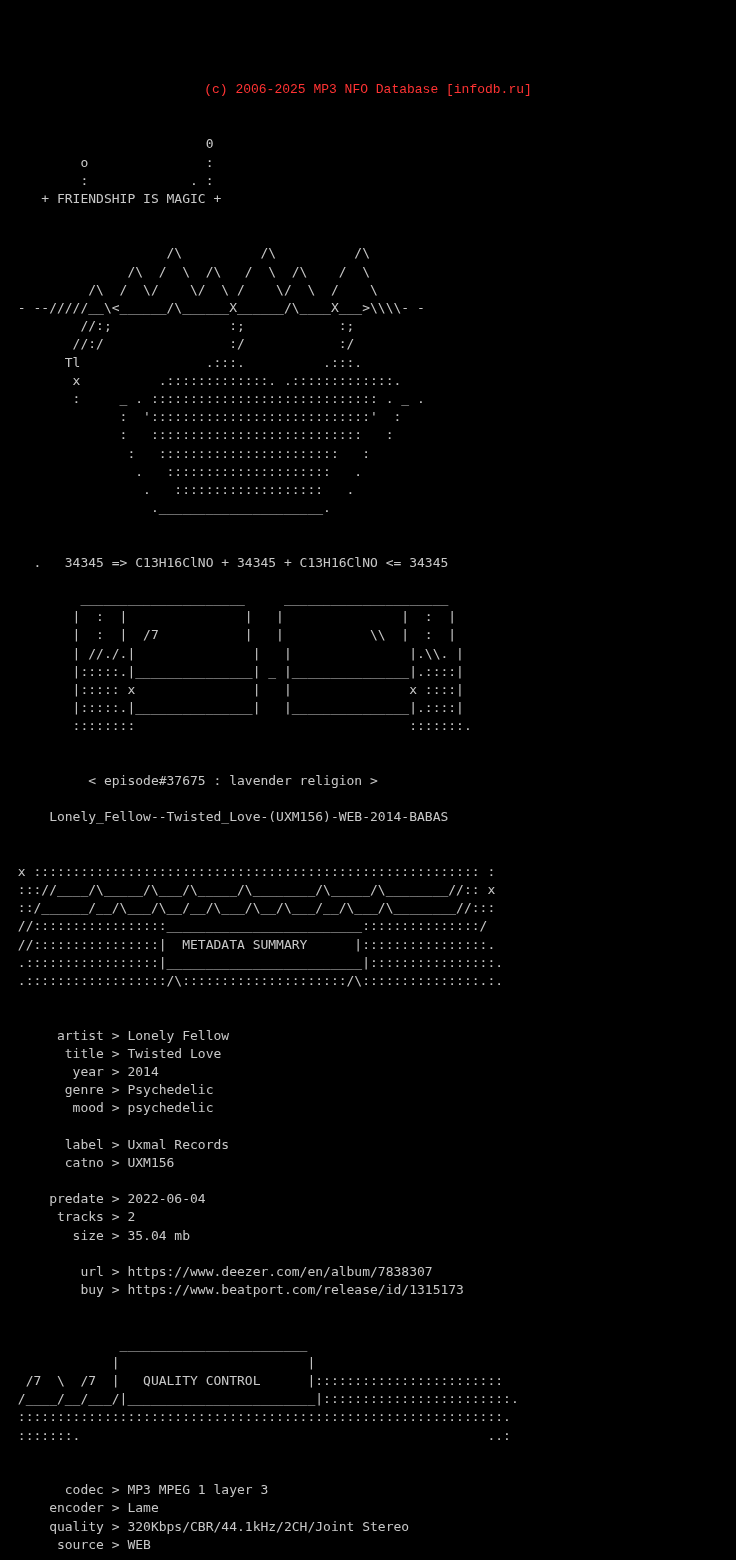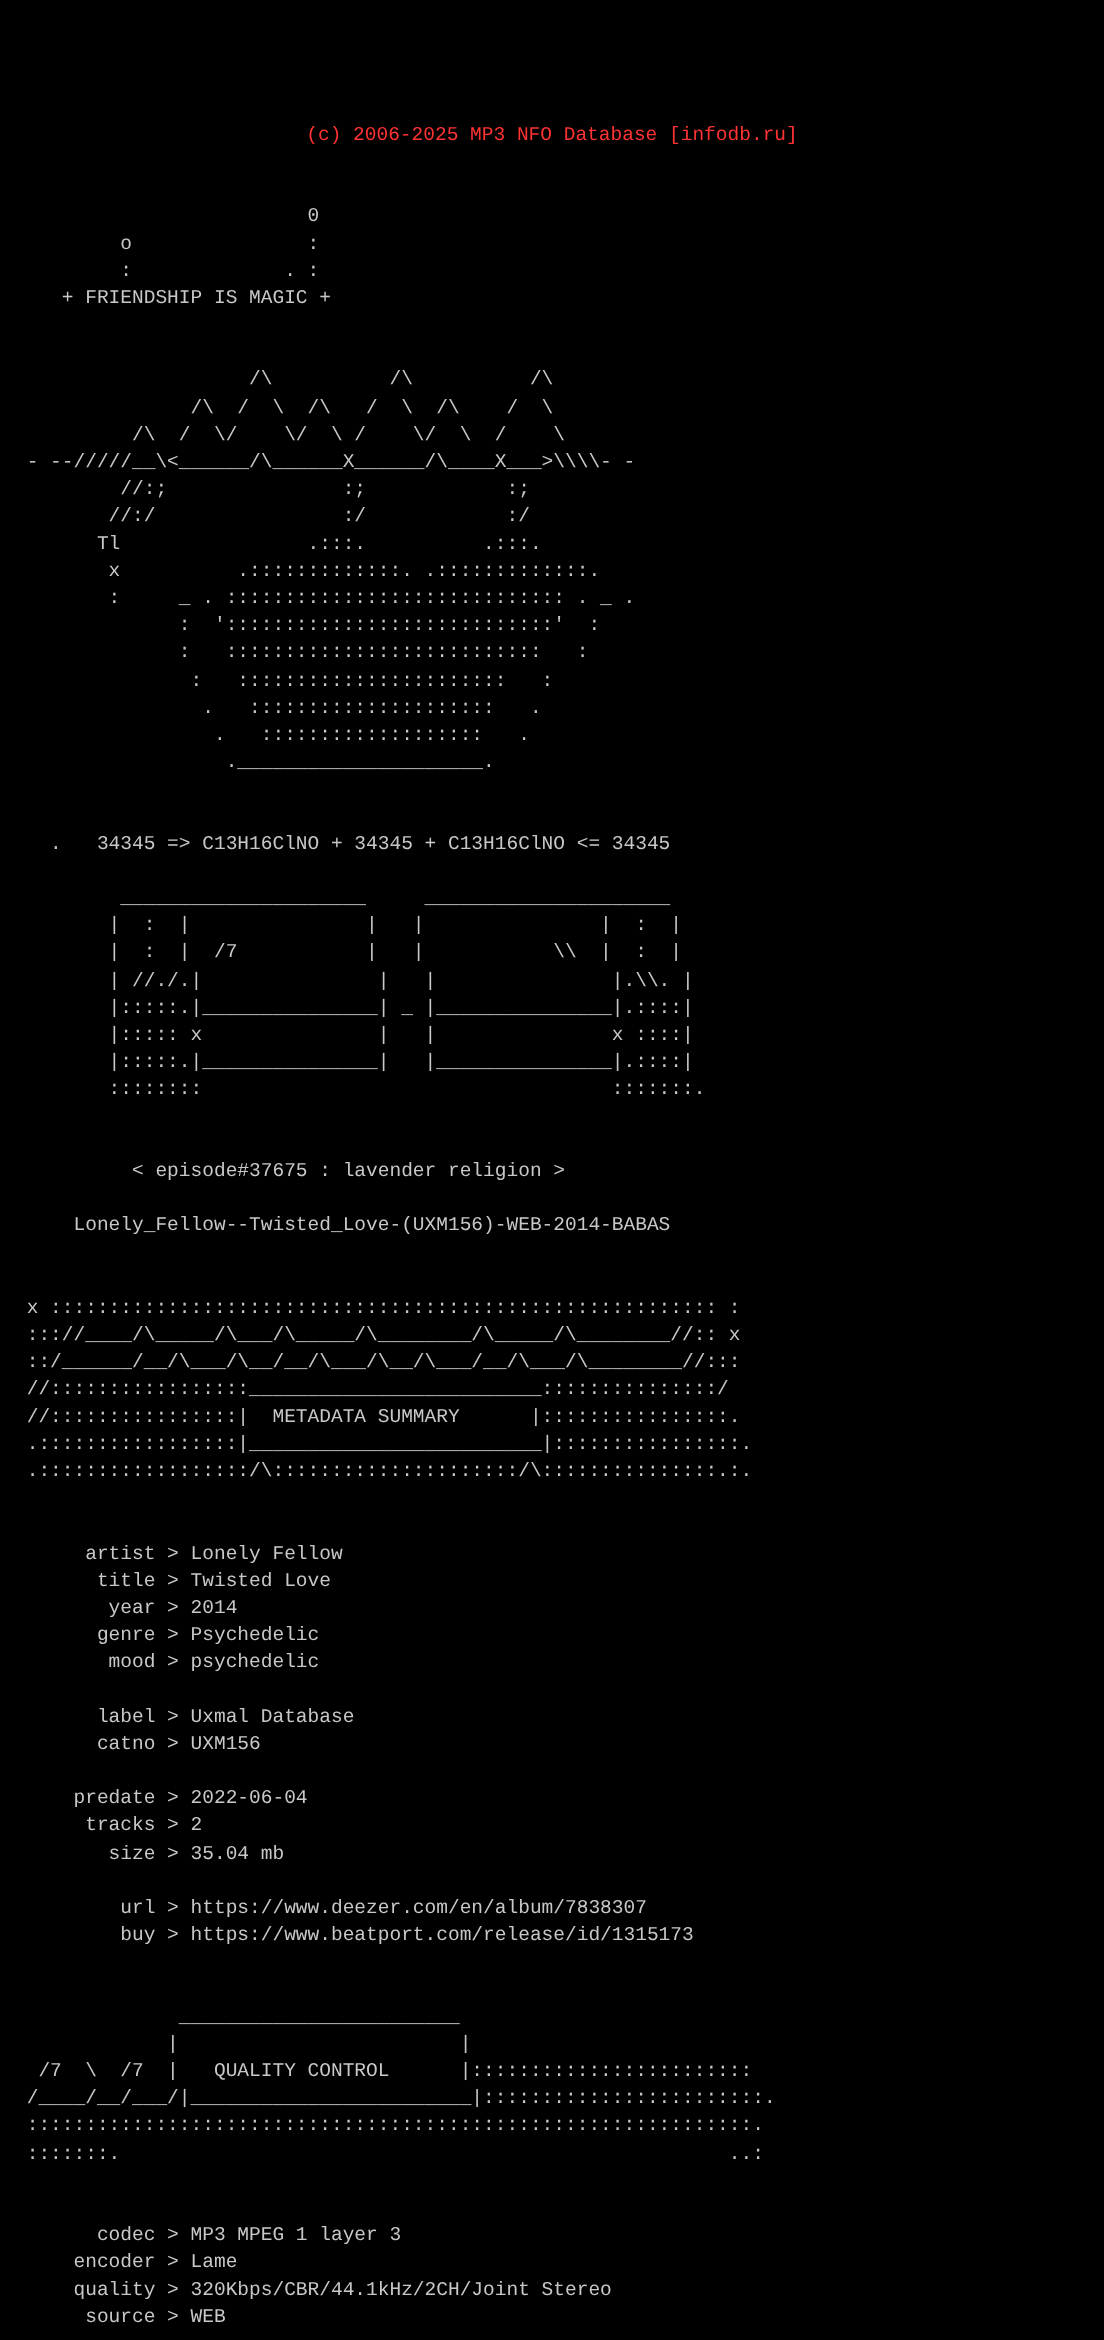--- a/index.html
+++ b/index.html
@@ -1,19 +1,18 @@
 <!DOCTYPE html>
 <html><head>
   <meta charset="utf-8">
   <style>
     * {
       margin: 0;
       padding: 0;
       box-sizing: border-box;
-      font-family: Liberation Mono, monospace;
     }
     body {
       background-color: #000000;
       color: #c8c8c8;
       font-family: 'Courier New', Courier, monospace;
       font-size: 13px;
       line-height: 1.4;
       width: 736px;
       min-height: 1560px;
       padding: 8px 10px;
@@ -84,21 +83,21 @@
  .:::::::::::::::::|_________________________|::::::::::::::::.
  .::::::::::::::::::/\:::::::::::::::::::::/\:::::::::::::::.:. 
 
 
       artist &gt; Lonely Fellow
        title &gt; Twisted Love
         year &gt; 2014
        genre &gt; Psychedelic
         mood &gt; psychedelic
 
-       label &gt; <span>Uxmal Database</span>
+       label &gt; <span>Uxmal Records</span>
        catno &gt; UXM156
 
      predate &gt; 2022-06-04
       tracks &gt; 2
         size &gt; 35.04 mb
 
          url &gt; https://www.deezer.com/en/album/7838307
          buy &gt; https://www.beatport.com/release/id/1315173
 
 

